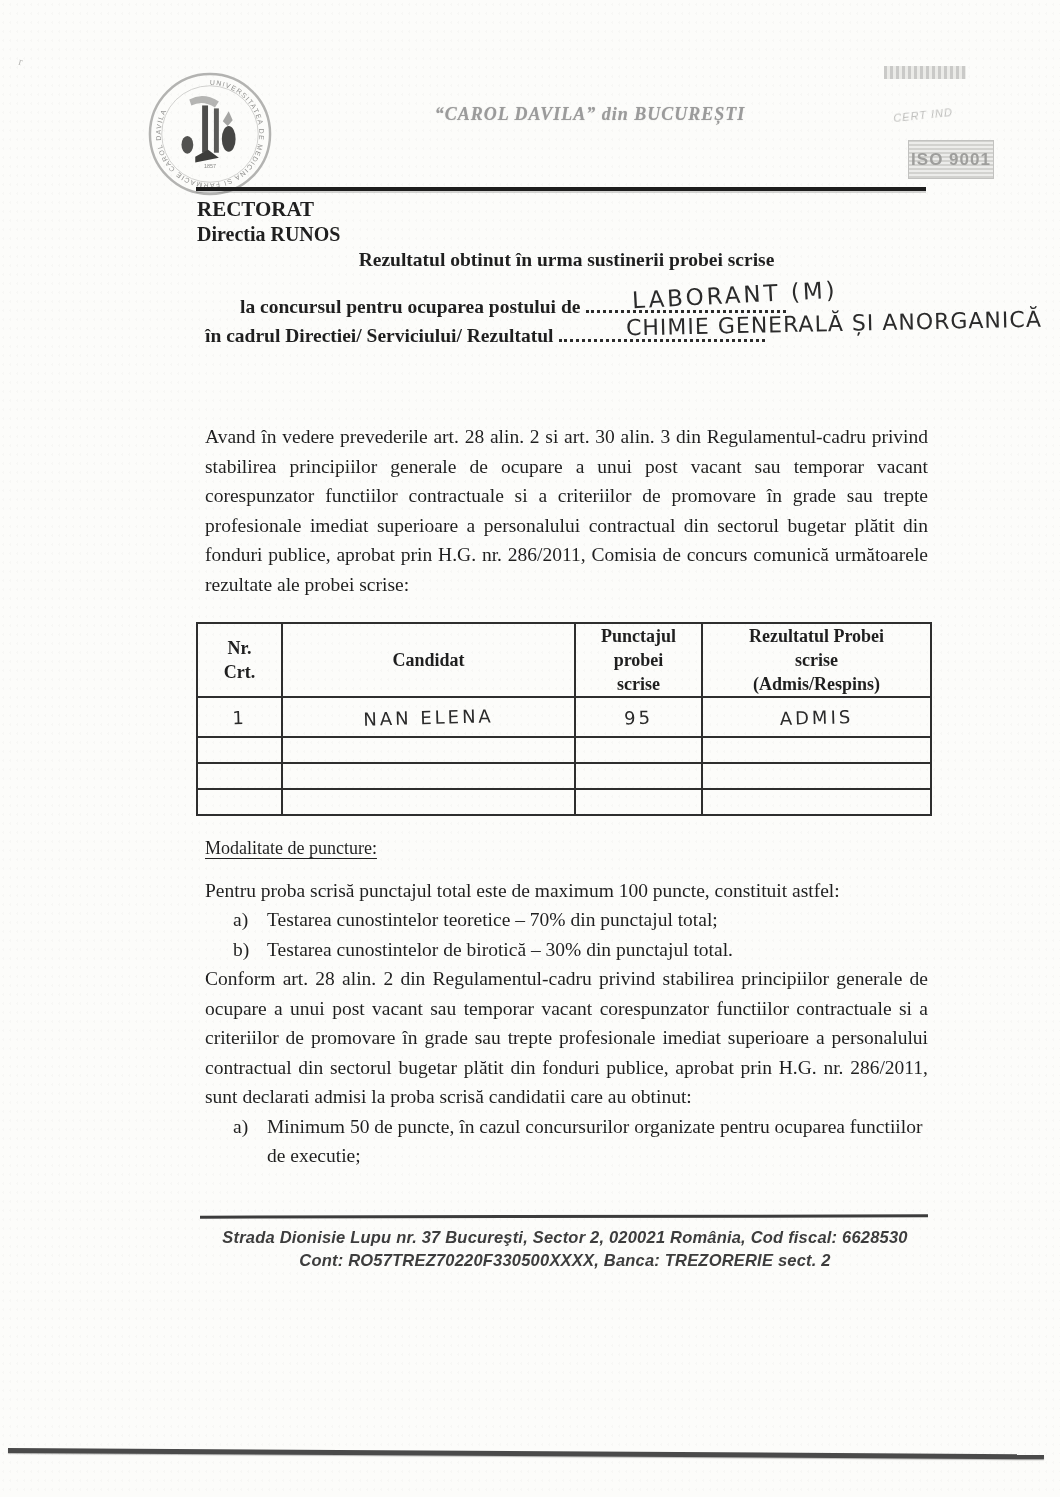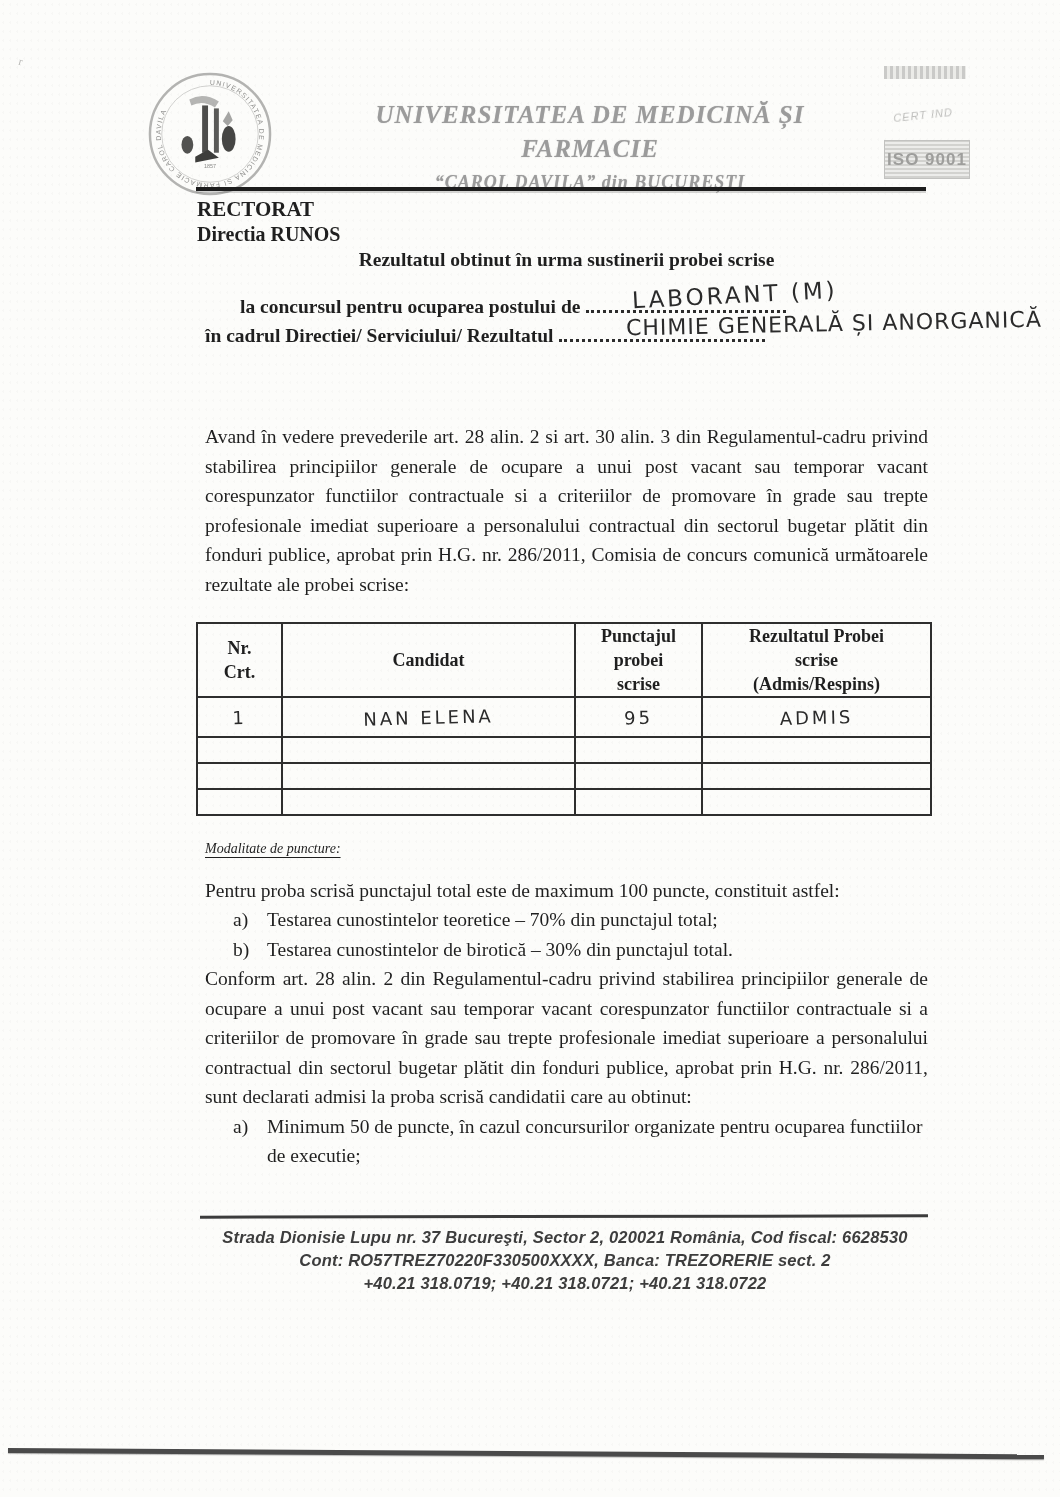--- a/index.html
+++ b/index.html
@@ -33,21 +33,21 @@
   }
   .cert-round{
     position:absolute;left:888px;top:92px;width:70px;height:46px;
     color:#bdbdbb;font-family:"Liberation Sans",sans-serif;
     font-size:11px;font-style:italic;letter-spacing:1px;
     transform:rotate(-6deg);
     text-align:center;line-height:46px;
     filter:blur(.4px);
   }
   .iso-badge{
-    position:absolute;left:884px;top:140px;width:84px;height:37px;
+    position:absolute;left:908px;top:140px;width:84px;height:37px;
     background:repeating-linear-gradient(0deg,#d2d2cf 0 2px,#ececea 2px 4px);
     border:1px solid #c2c2c0;
     display:flex;align-items:center;justify-content:center;
     font-family:"Liberation Sans",sans-serif;font-weight:bold;
     font-size:17px;color:#9e9e9c;letter-spacing:1px;
     filter:blur(.45px);
   }
   .scan-mark{position:absolute;left:19px;top:55px;color:#b8b8b6;font-size:11px;transform:rotate(14deg);}
   .header-rule{
     position:absolute;left:196px;top:187px;width:730px;height:4px;
@@ -102,21 +102,21 @@
   }
   .results-table .row-filled td{height:38px;}
   .results-table .row-empty td{height:24px;}
   .hw-cell{font-family:"DejaVu Sans",sans-serif;font-size:22px;letter-spacing:3px;transform:rotate(-1.5deg);color:#2b2b2b;}
   .hw-cand{text-align:left;padding-left:40px;}
   
   .lower{position:absolute;left:205px;top:834px;width:723px;font-size:19.5px;line-height:29.5px;}
   .modalitate{
     text-decoration:underline;
     text-underline-offset:4px;
-    margin:0 0 0 0;font-weight:normal;font-size:14px;font-style:italic;
+    margin:0 0 0 0;font-weight:normal;font-size:18px;
   }
   .p-block{margin:12px 0 0 0;text-align:justify;}
   .p-block.tight{margin:0;}
   .abc{display:flex;margin:0;}
   .abc .marker{width:34px;margin-left:28px;flex:none;}
   .abc .txt{flex:1;}
   
   .footer-rule{
     position:absolute;left:200px;top:1215px;width:728px;height:2.5px;
     background:#3c3c3c;transform:rotate(-.1deg);
@@ -155,21 +155,20 @@
     <rect x="69" y="39" width="5" height="45" fill="#5a5a58"></rect>
     <path d="M44,30 q14,-8 30,2 l-4,6 q-12,-8 -24,-2 z" fill="#7a7a78" opacity=".55"></path>
     <ellipse cx="42" cy="76" rx="6" ry="9" fill="#525250"></ellipse>
     <ellipse cx="84" cy="70" rx="7" ry="13" fill="#464644"></ellipse>
     <path d="M50,88 l13,-7 11,8 -24,5 z" fill="#3d3d3b"></path>
     <path d="M78,52 l6,-10 4,9 -5,6 z" fill="#6b6b69" opacity=".6"></path>
     <text x="65" y="100" font-size="5.5" fill="#8a8a88" text-anchor="middle" font-family="Liberation Sans, sans-serif">1857</text>
   </svg>
 
   <div class="uni-title">
-    <div class="uni-line1">UNIVERSITATEA DE MEDICINĂ ȘI FARMACIE</div>
     <div class="uni-line2">“CAROL DAVILA” din BUCUREȘTI</div>
   </div>
 
   <div class="cert-strip"></div>
   <div class="cert-round">CERT IND</div>
   <div class="iso-badge">ISO 9001</div>
 
   <div class="scan-mark">r</div>
 
   <div class="header-rule"></div>
@@ -251,18 +250,17 @@
     <div class="abc">
       <span class="marker">a)</span>
       <span class="txt" style="max-width:660px">Minimum 50 de puncte, în cazul concursurilor organizate pentru ocuparea functiilor de executie;</span>
     </div>
   </div>
 
   <div class="footer-rule"></div>
   <div class="footer">
     <div>Strada Dionisie Lupu nr. 37 Bucureşti, Sector 2, 020021 România, Cod fiscal: 6628530</div>
     <div>Cont: RO57TREZ70220F330500XXXX, Banca: TREZORERIE sect. 2</div>
-    <div>+40.21 318.0719; +40.21 318.0721; +40.21 318.0722</div>
   </div>
 
   <div class="fold-line"></div>
 
 </div>
 
 </body></html>

